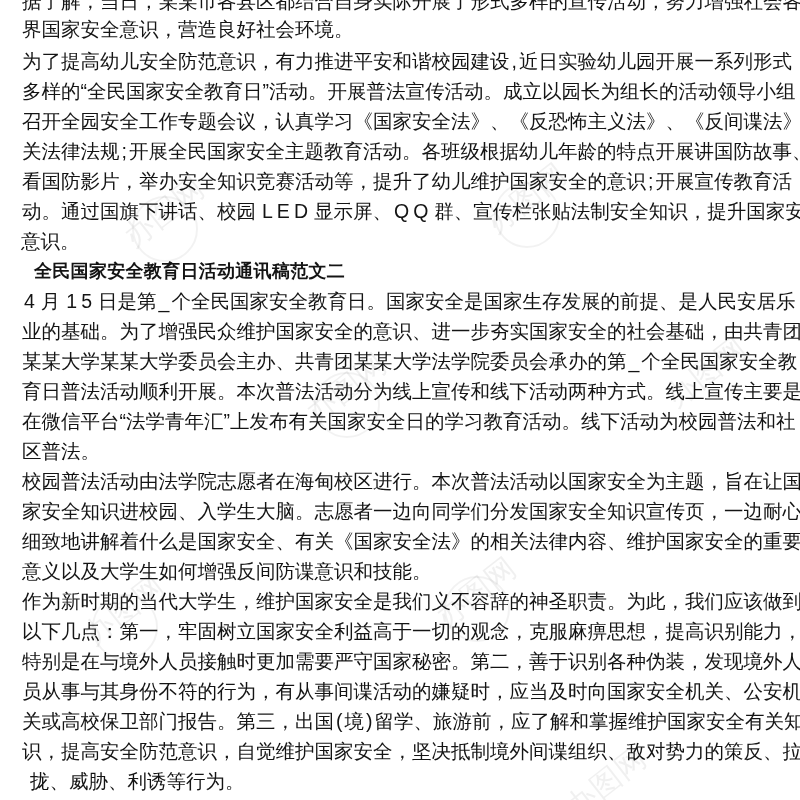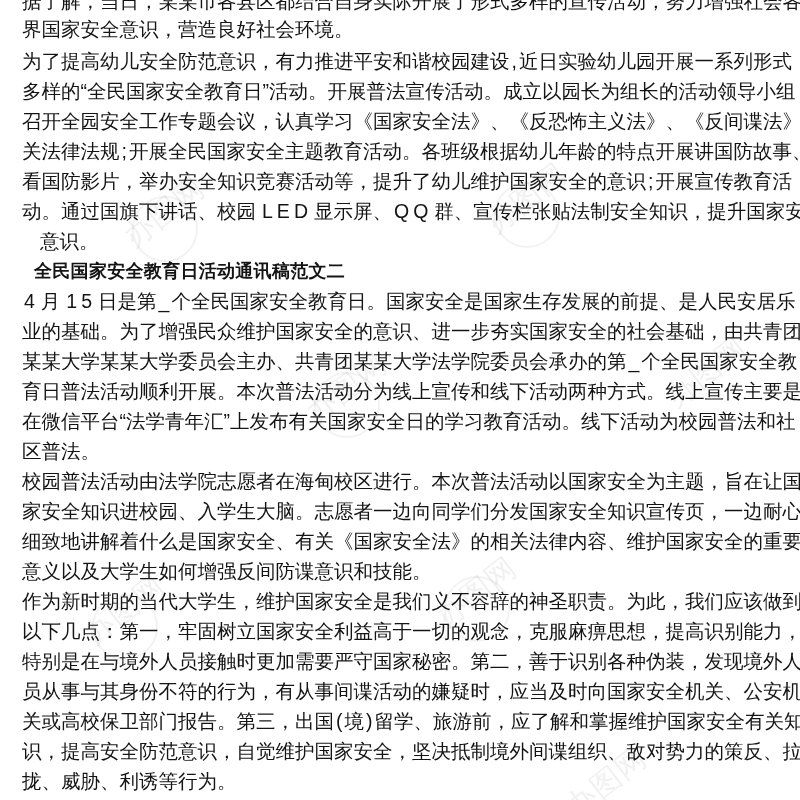--- a/index.html
+++ b/index.html
@@ -410,21 +410,21 @@
         <span>全</span>
         <span>知</span>
         <span>识</span>
         <span>，</span>
         <span>提</span>
         <span>升</span>
         <span>国</span>
         <span>家</span>
         <span>安</span>
       </div>
-      <div class="line last" style="top: 226px; left: 40px;">意识。</div>
+      <div class="line last" style="top: 226px; left: 21px;">意识。</div>
       <div class="line heading last" style="top: 256px; left: 34px;">全民国家安全教育日活动通讯稿范文二</div>
       <div class="line just" style="top: 286px; left: 22px;">
         <span class="lat">4</span>
         <span class="lat"> </span>
         <span>月</span>
         <span class="lat"> </span>
         <span class="lat">1</span>
         <span class="lat">5</span>
         <span class="lat"> </span>
         <span>日</span>
@@ -1007,21 +1007,21 @@
         <span>敌</span>
         <span>对</span>
         <span>势</span>
         <span>力</span>
         <span>的</span>
         <span>策</span>
         <span>反</span>
         <span>、</span>
         <span>拉</span>
       </div>
-      <div class="line last" style="top: 766px; left: 22px;">拢、威胁、利诱等行为。</div>
+      <div class="line last" style="top: 766px; left: 30px;">拢、威胁、利诱等行为。</div>
       <div class="line just" style="top: 796px; left: 22px;">
         <span>社</span>
         <span>区</span>
         <span>普</span>
         <span>法</span>
         <span>由</span>
         <span>志</span>
         <span>愿</span>
         <span>者</span>
         <span>在</span>

